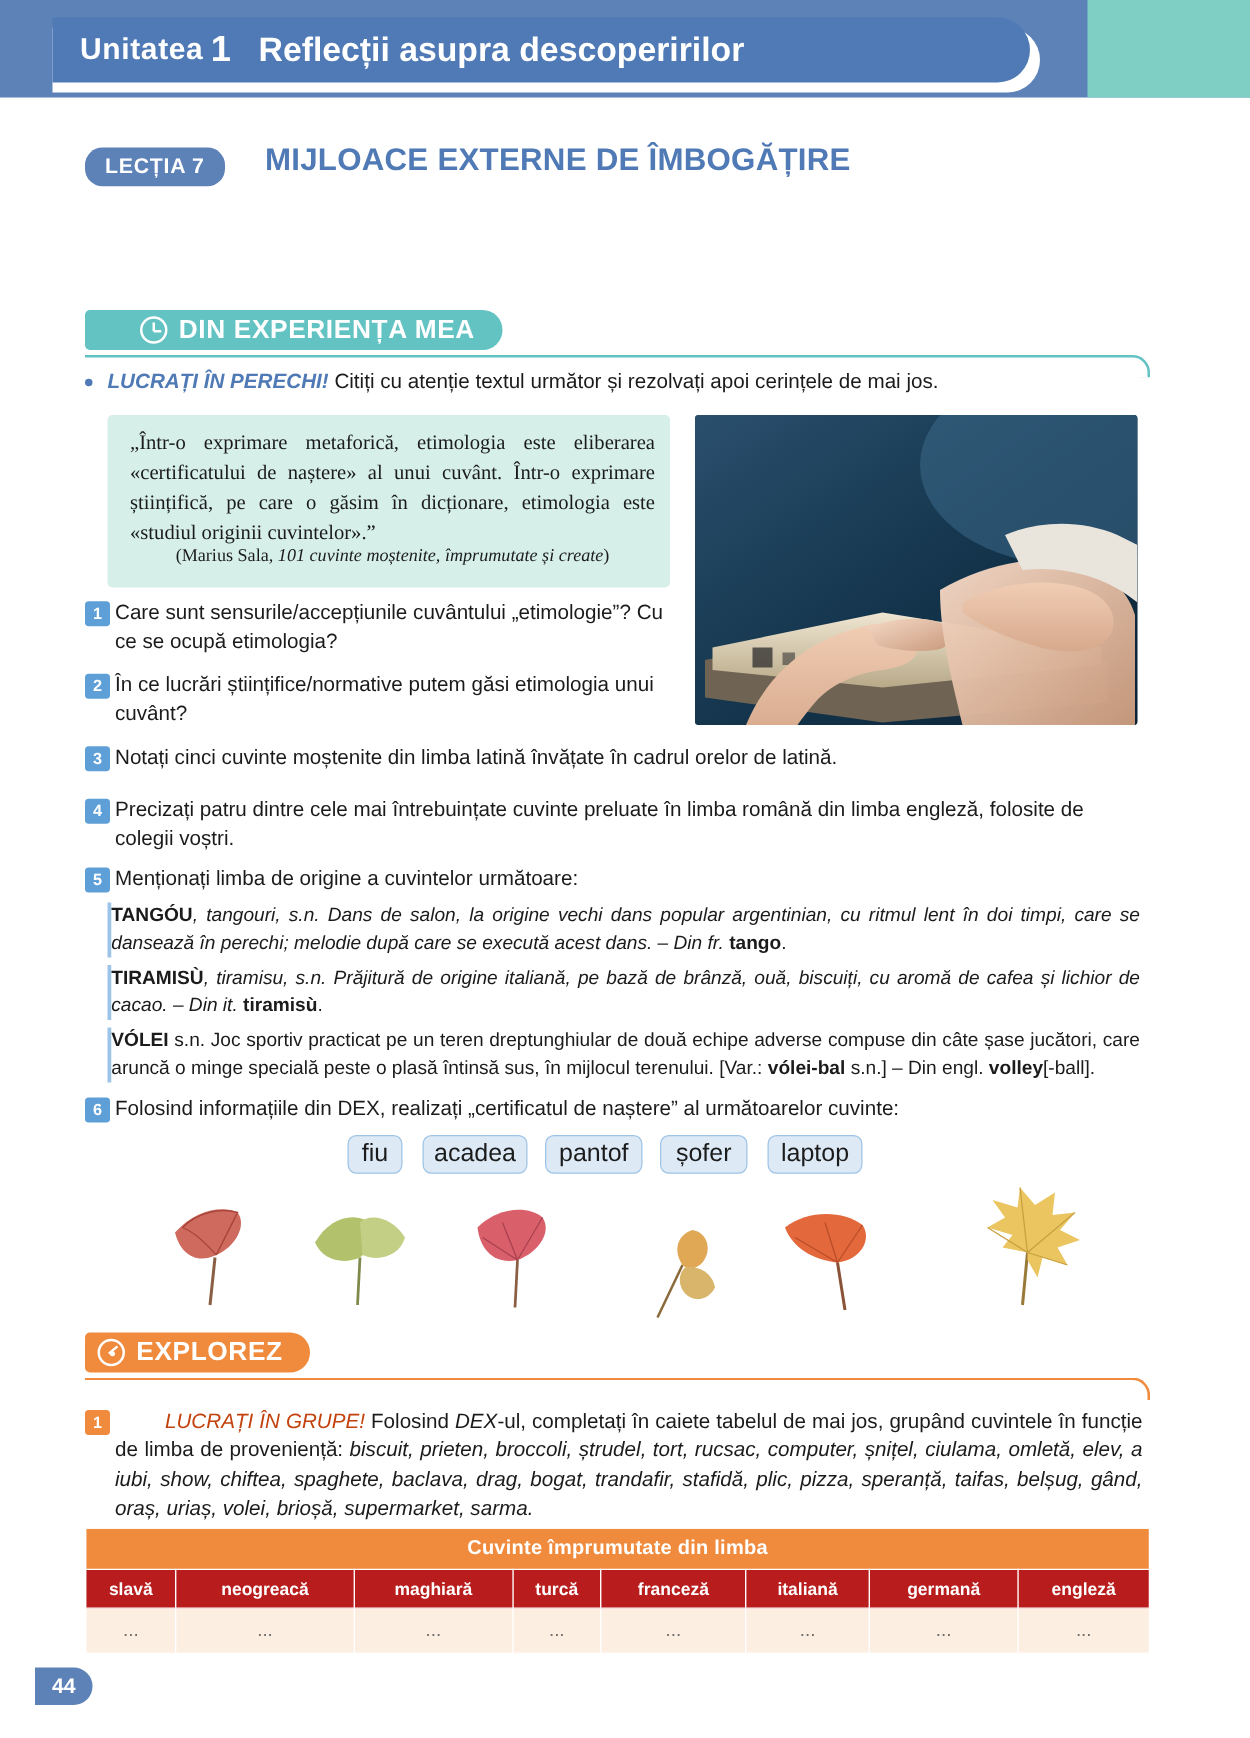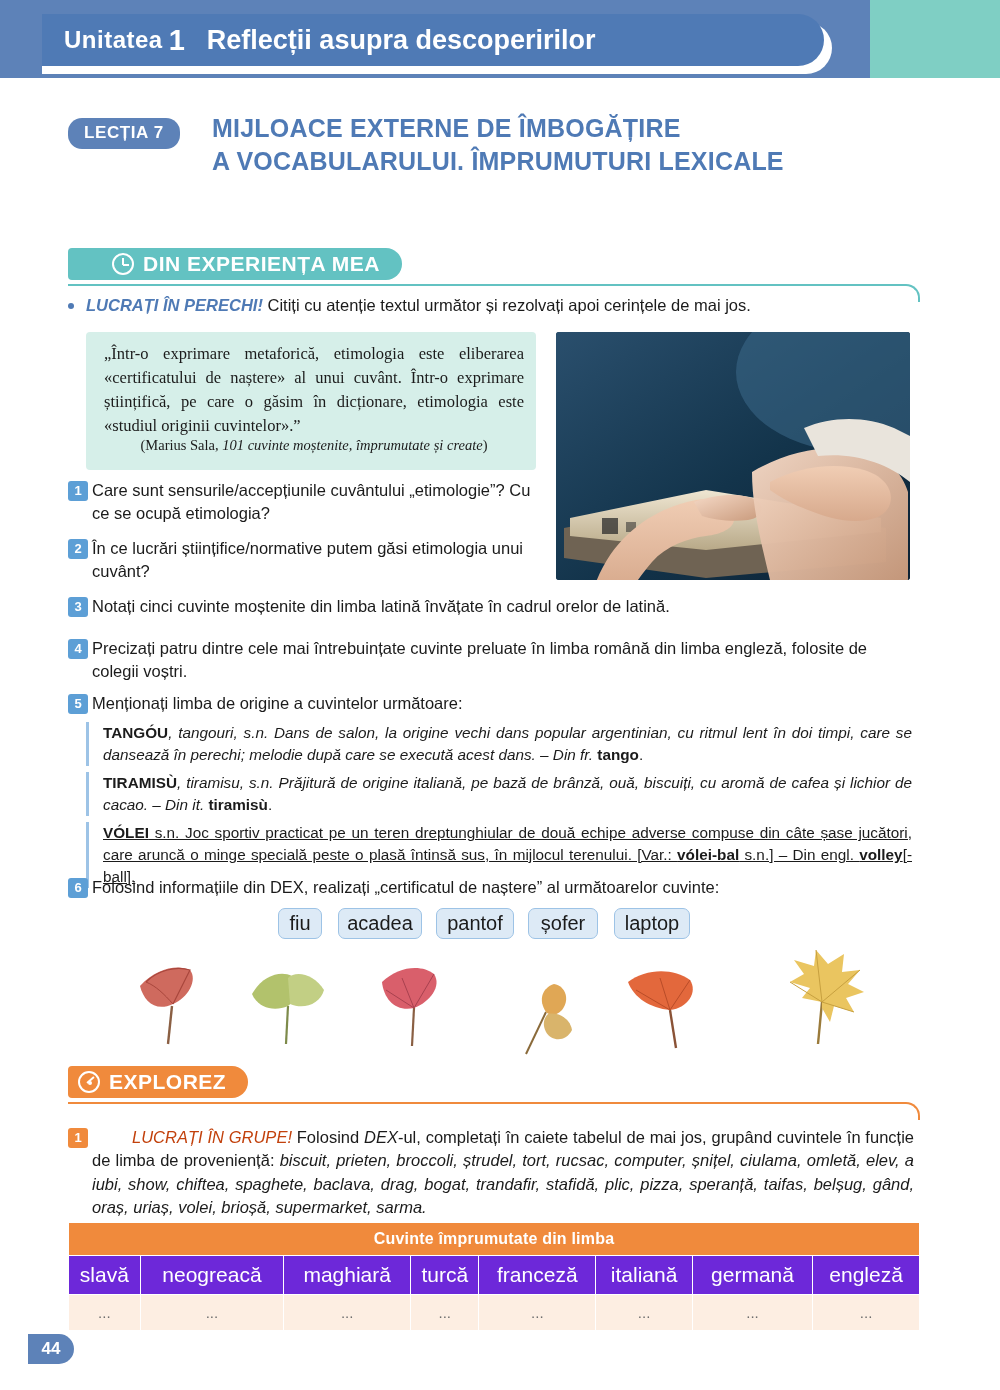--- a/index.html
+++ b/index.html
@@ -221,21 +221,20 @@
     line-height: 20px;
   }
   .numbadge.orange { background: #f08a3c; }
 
   
   .dict {
     position: absolute;
     left: 86px;
     width: 826px;
     border-left: 3px solid #9dc3e6;
-    padding-left: 14px;
     font-size: 15.3px;
     line-height: 1.44;
     color: #1b1b1b;
     text-align: justify;
   }
   .dict b { font-weight: bold; }
   .dict i { font-style: italic; }
 
   
   .chip {
@@ -264,24 +263,24 @@
   .tbl th.head-main {
     background: #f08a3c;
     color: #fff;
     font-size: 16px;
     font-weight: bold;
     padding: 7px 0;
     border: 1.5px solid #ffffff;
     letter-spacing: .2px;
   }
   .tbl th.head-sub {
-    background: #6d28d9;
+    background: #b91c1c;
     color: #fff;
-    font-size: 21px;
-    font-weight: normal;
+    font-size: 14px;
+    font-weight: bold;
     padding: 7px 0;
     border: 1.5px solid #ffffff;
   }
   .tbl td {
     background: #fdeee2;
     color: #6d6d6d;
     text-align: center;
     font-size: 15px;
     padding: 9px 0;
     border: 1.5px solid #ffffff;
@@ -309,21 +308,20 @@
 <div class="header-white-pill"></div>
 <div class="header-blue-pill">
   <span class="unit-word">Unitatea</span>
   <span class="unit-num">1</span>
   <span class="unit-title">Reflecții asupra descoperirilor</span>
 </div>
 
 <div class="lesson-badge">LECȚIA 7</div>
 <div class="lesson-title">
   <div>MIJLOACE EXTERNE DE ÎMBOGĂȚIRE</div>
-  <div>A VOCABULARULUI. ÎMPRUMUTURI LEXICALE</div>
 </div>
 
 <div class="sect teal">
   <span class="sect-icon"></span>
   <span>DIN EXPERIENȚA MEA</span>
 </div>
 <div class="bracket teal-1"></div>
 
 <div class="bullet-dot" style="top:303px"></div>
 <div class="tx" style="top:294px; left:86px; width:830px;">
@@ -392,21 +390,21 @@
 
 <div class="numbadge" style="top:694px; left:68px">5</div>
 <div class="tx" style="top:692px; left:92px; width:822px;">Menționați limba de origine a cuvintelor următoare:</div>
 
 <div class="dict" style="top:722px;">
   <b>TANGÓU</b><i>, tangouri, s.n. Dans de salon, la origine vechi dans popular argentinian, cu ritmul lent în doi timpi, care se dansează în perechi; melodie după care se execută acest dans. – Din fr. </i><b>tango</b><span>.</span>
 </div>
 <div class="dict" style="top:772px;">
   <b>TIRAMISÙ</b><i>, tiramisu, s.n. Prăjitură de origine italiană, pe bază de brânză, ouă, biscuiți, cu aromă de cafea și lichior de cacao. – Din it. </i><b>tiramisù</b><span>.</span>
 </div>
-<div class="dict" style="top:822px;text-decoration:underline;">
+<div class="dict" style="top:822px;">
   <b>VÓLEI</b><span> s.n. Joc sportiv practicat pe un teren dreptunghiular de două echipe adverse compuse din câte șase jucători, care aruncă o minge specială peste o plasă întinsă sus, în mijlocul terenului. [Var.: </span><b>vólei-bal</b><span> s.n.] – Din engl. </span><b>volley</b><span>[-ball].</span>
 </div>
 
 <div class="numbadge" style="top:878px; left:68px">6</div>
 <div class="tx" style="top:876px; left:92px; width:822px;">Folosind informațiile din DEX, realizați „certificatul de naștere” al următoarelor cuvinte:</div>
 
 <div class="chip" style="left:278px; width:44px;">fiu</div>
 <div class="chip" style="left:338px; width:84px;">acadea</div>
 <div class="chip" style="left:436px; width:78px;">pantof</div>
 <div class="chip" style="left:528px; width:70px;">șofer</div>

